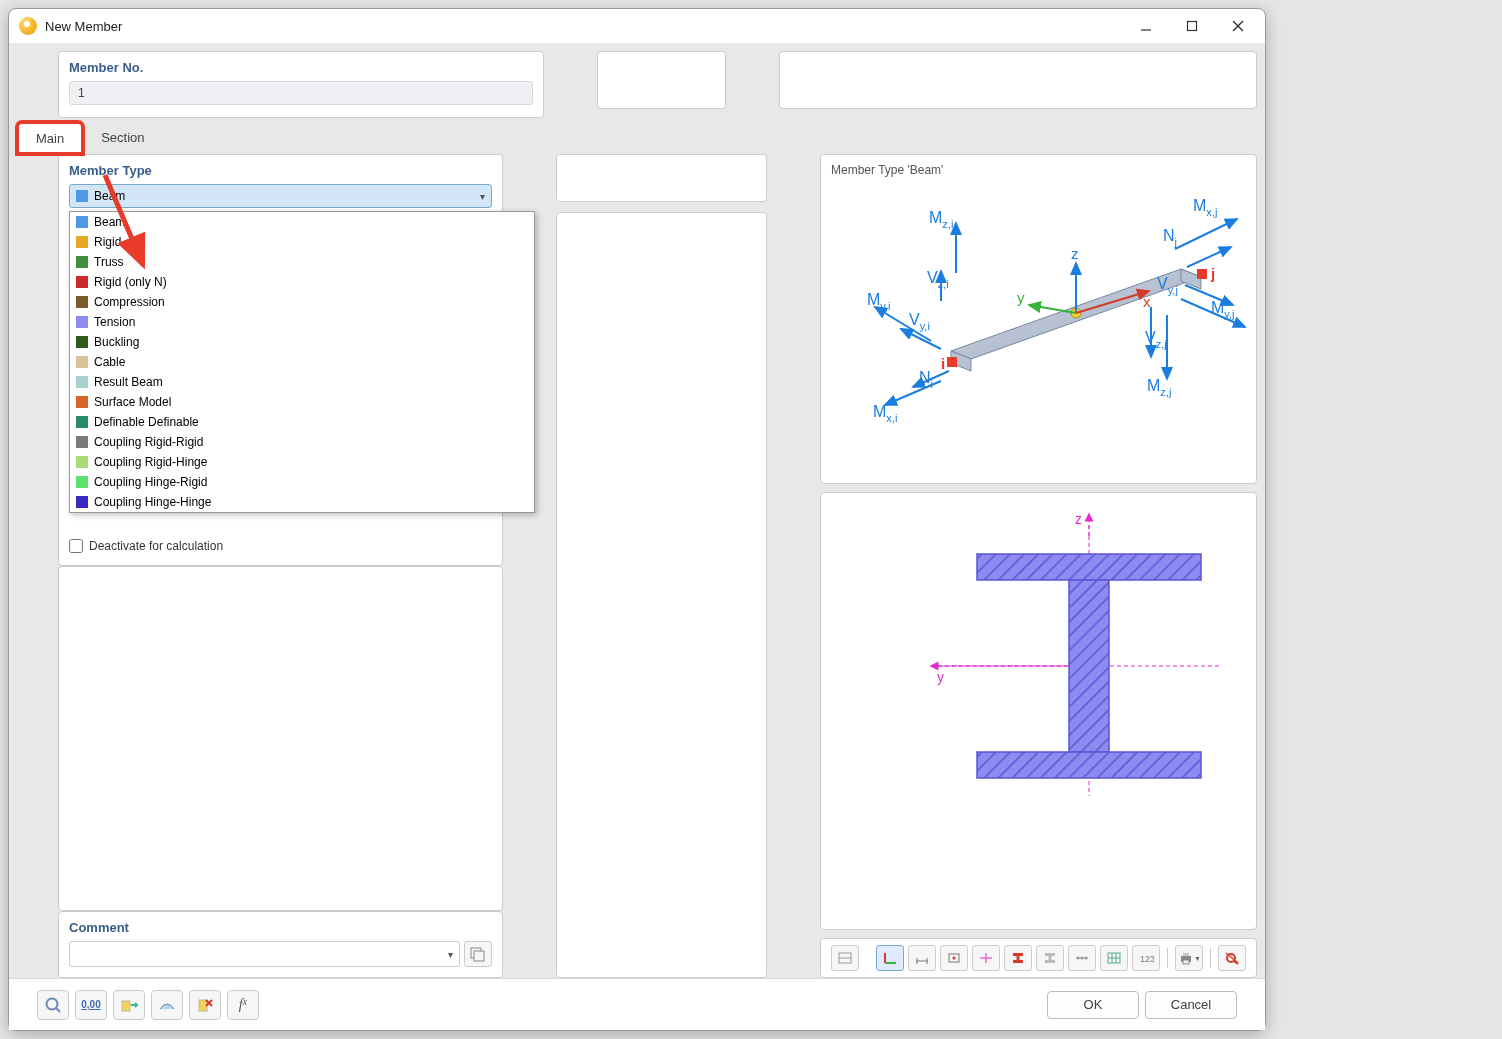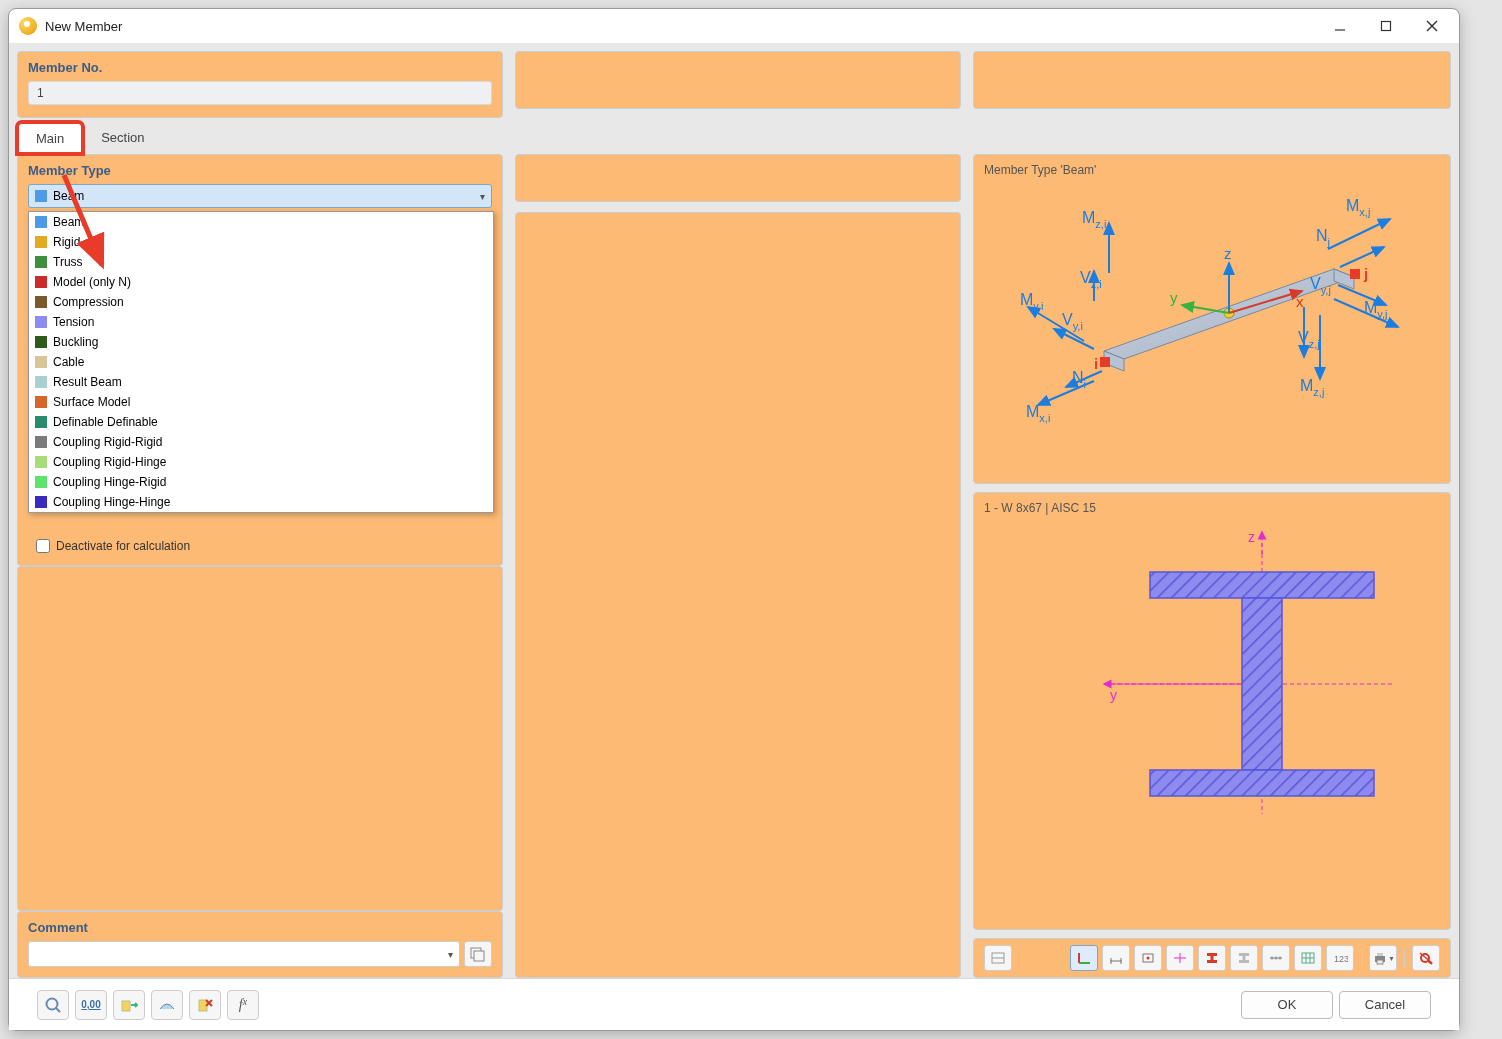--- a/index.html
+++ b/index.html
@@ -1,21 +1,21 @@
 <!DOCTYPE html>
 <html><head>
 <meta charset="utf-8">
 <style>
 * { box-sizing: border-box; margin: 0; padding: 0; font-family: "Segoe UI", Tahoma, sans-serif; }
 body { background: #e5e5e5; width: 1502px; height: 1039px; overflow: hidden; }
 
 .window {
   position: absolute;
   top: 8px; left: 8px;
-  width: 1452px; height: 1023px;
+  width: 1258px; height: 1023px;
   background: #fff;
   border: 1px solid #999;
   border-radius: 8px;
   box-shadow: 0 4px 16px rgba(0,0,0,0.25);
   display: flex;
   flex-direction: column;
 }
 
 .titlebar {
   height: 34px;
@@ -54,23 +54,24 @@
   flex-direction: column;
   padding: 8px 8px 0 8px;
   gap: 0;
 }
 
 .top-row {
   display: flex;
   gap: 12px;
 }
 .panel-box {
-  background: #fdba74;
+  background: #ffffff;
   border: 1px solid #ccc;
   border-radius: 4px;
+  margin-left: 41px;
 }
 .member-no-panel {
   width: 486px;
   padding: 8px 10px 12px 10px;
 }
 .field-label {
   font-size: 13px;
   font-weight: 600;
   color: #3b5d8a;
   margin-bottom: 6px;
@@ -186,21 +187,21 @@
   position: absolute;
   top: 125px;
   left: 50px;
   z-index: 30;
   pointer-events: none;
 }
 
 .deactivate-row {
   position: absolute;
   bottom: 12px;
-  left: 18px;
+  left: 10px;
   display: flex;
   align-items: center;
   font-size: 12px;
   color: #333;
 }
 .deactivate-row input { margin-right: 6px; width: 14px; height: 14px; }
 
 .left-blank {
   flex: 1;
 }
@@ -396,21 +397,21 @@
             <div class="item">
                 <span class="sw" style="background:#e3a824"></span>
                 <span>Rigid</span>
               </div>
             <div class="item">
                 <span class="sw" style="background:#3f8f3f"></span>
                 <span>Truss</span>
               </div>
             <div class="item">
                 <span class="sw" style="background:#cc2b2b"></span>
-                <span>Model (only N)</span>
+                <span>Rigid (only N)</span>
               </div>
             <div class="item">
                 <span class="sw" style="background:#7a5a2a"></span>
                 <span>Compression</span>
               </div>
             <div class="item">
                 <span class="sw" style="background:#8e8bee"></span>
                 <span>Tension</span>
               </div>
             <div class="item">
@@ -546,21 +547,20 @@
               <text x="380" y="132"><tspan>M</tspan><tspan font-size="11" dy="5">y,j</tspan></text>
               <line x1="320" y1="126" x2="320" y2="176" stroke="#1b7de0" stroke-width="2" marker-end="url(#arB)"></line>
               <text x="314" y="162"><tspan>V</tspan><tspan font-size="11" dy="5">z,j</tspan></text>
               <line x1="336" y1="134" x2="336" y2="198" stroke="#1b7de0" stroke-width="2" marker-end="url(#arB)"></line>
               <text x="316" y="210"><tspan>M</tspan><tspan font-size="11" dy="5">z,j</tspan></text>
             </g>
           </svg>
         </div>
 
         <div class="panel-box right-panel section-panel">
-          <div class="panel-title">1 - W 8x67 | AISC 15</div>
           <div class="section-svg-wrap">
             <svg width="360" height="300" viewBox="0 0 360 300">
               <defs>
                 <pattern id="hatch" width="10" height="10" patternUnits="userSpaceOnUse" patternTransform="rotate(45)">
                   <rect width="10" height="10" fill="#8d8bf0"></rect>
                   <line x1="0" y1="0" x2="0" y2="10" stroke="#5a56d6" stroke-width="3"></line>
                 </pattern>
                 <marker id="arM" markerWidth="7" markerHeight="7" refX="5" refY="3" orient="auto">
                     <path d="M0,0 L6,3 L0,6 Z" fill="#e22bd0"></path>
                   </marker>

